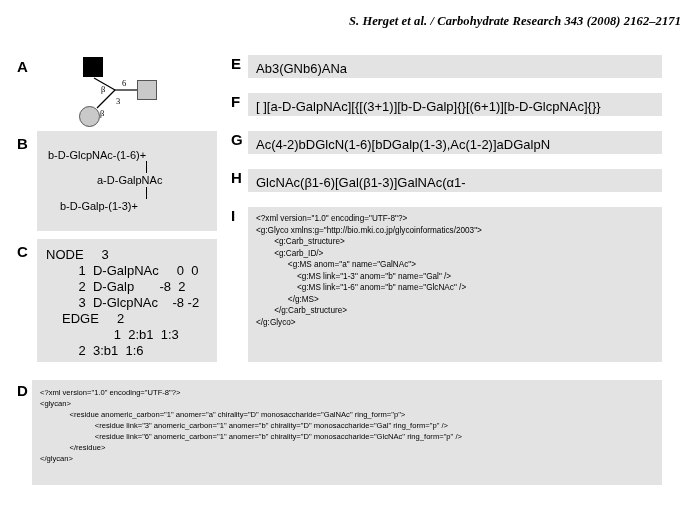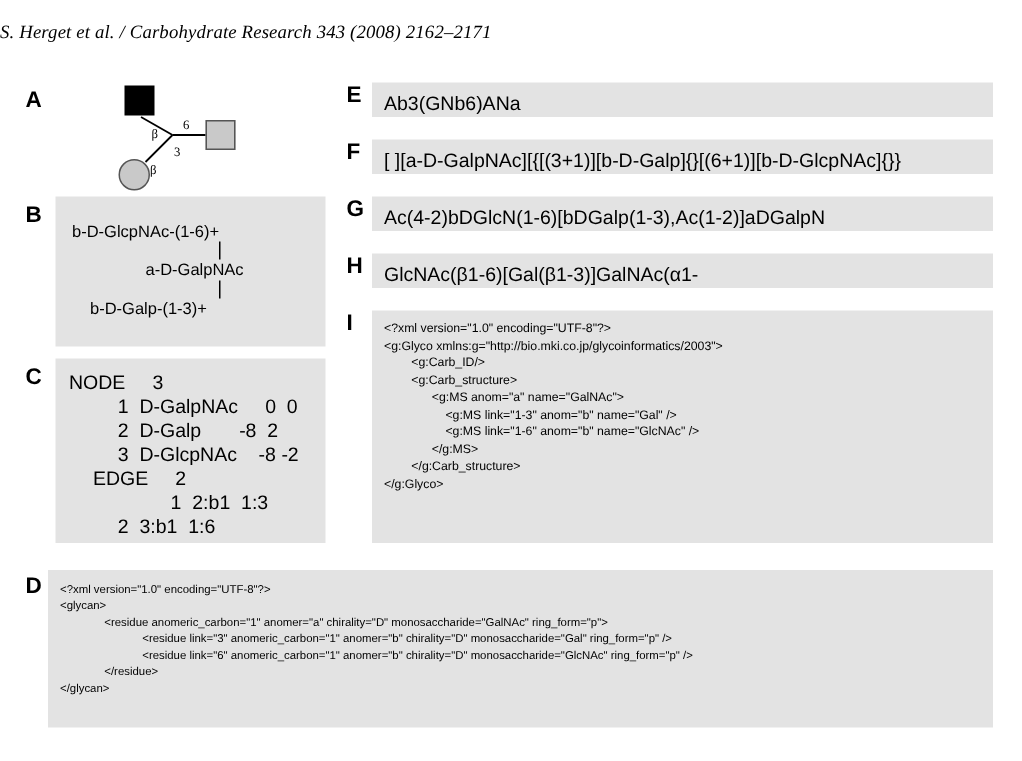--- a/index.html
+++ b/index.html
@@ -19,25 +19,25 @@
     position: relative;
     width: 681px;
     height: 507px;
     box-sizing: border-box;
   }
   .running-head {
     position: absolute;
     top: 14px;
     left: 0;
     width: 681px;
-    text-align: left;
+    text-align: right;
     font-family: "Liberation Serif", serif;
     font-style: italic;
     font-size: 12.5px;
-    font-weight: normal;
+    font-weight: bold;
     letter-spacing: 0.1px;
   }
   .panel-letter {
     position: absolute;
     font-family: "Liberation Sans", sans-serif;
     font-weight: bold;
     font-size: 15px;
     color: #000;
   }
   .grey-box {
@@ -180,22 +180,22 @@
 
   <div class="panel-letter" style="left:231px; top:169px;">H</div>
   <div class="grey-box" style="left:248px; top:169px; width:414px; height:23px;"></div>
   <div class="code-line" style="position:absolute; left:256px; top:175px;">GlcNAc(β1-6)[Gal(β1-3)]GalNAc(α1-</div>
 
   <div class="panel-letter" style="left:231px; top:207px;">I</div>
   <div class="grey-box" style="left:248px; top:207px; width:414px; height:155px;"></div>
   <div style="position:absolute; left:256px; top:213px; width:400px;">
     <div class="mono-small">&lt;?xml version="1.0" encoding="UTF-8"?&gt;</div>
     <div class="mono-small">&lt;g:Glyco xmlns:g="http://bio.mki.co.jp/glycoinformatics/2003"&gt;</div>
+    <div class="mono-small">        &lt;g:Carb_structure&gt;</div>
     <div class="mono-small">        &lt;g:Carb_ID/&gt;</div>
-    <div class="mono-small">        &lt;g:Carb_structure&gt;</div>
     <div class="mono-small">              &lt;g:MS anom="a" name="GalNAc"&gt;</div>
     <div class="mono-small">                  &lt;g:MS link="1-3" anom="b" name="Gal" /&gt;</div>
     <div class="mono-small">                  &lt;g:MS link="1-6" anom="b" name="GlcNAc" /&gt;</div>
     <div class="mono-small">              &lt;/g:MS&gt;</div>
     <div class="mono-small">        &lt;/g:Carb_structure&gt;</div>
     <div class="mono-small">&lt;/g:Glyco&gt;</div>
   </div>
 
 </div>
 

